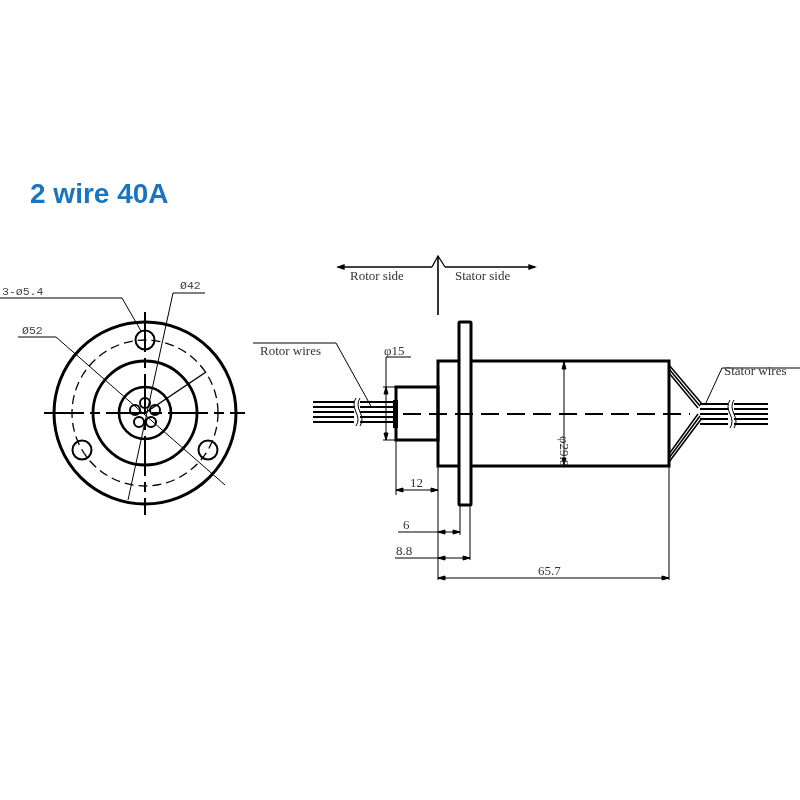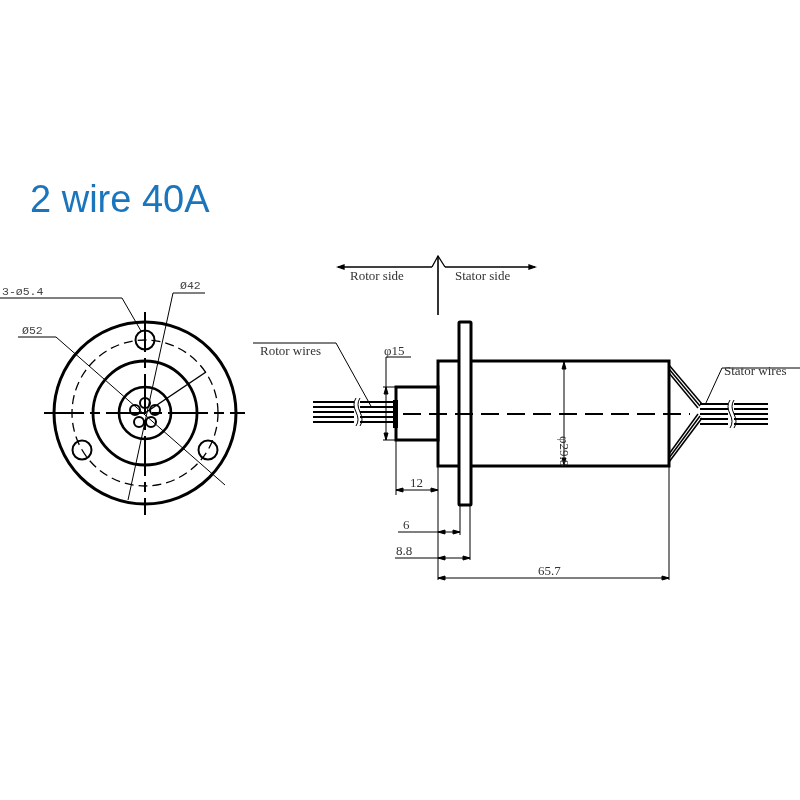--- a/index.html
+++ b/index.html
@@ -1,20 +1,20 @@
 <!DOCTYPE html>
 <html><head>
 <meta charset="utf-8">
 <style>
   html, body { margin: 0; padding: 0; background: #ffffff; }
   body { width: 800px; height: 800px; position: relative; overflow: hidden; }
   .title {
     position: absolute; left: 30px; top: 180px;
-    font-family: "Liberation Sans", sans-serif; font-weight: normal;
-    font-size: 38px; color: #1b75bc; letter-spacing: 0px; line-height: 1;
+    font-family: "Liberation Sans", sans-serif; font-weight: bold;
+    font-size: 28px; color: #1b75bc; letter-spacing: 0px; line-height: 1;
   }
   svg { position: absolute; left: 0; top: 0; }
   .lbl { font-family: "Liberation Serif", serif; font-size: 13px; fill: #333; }
   .lbl-sm { font-family: "Liberation Mono", monospace; font-size: 11.5px; fill: #444; }
 </style>
 </head>
 <body>
 
 <div class="title">2 wire 40A</div>
 

